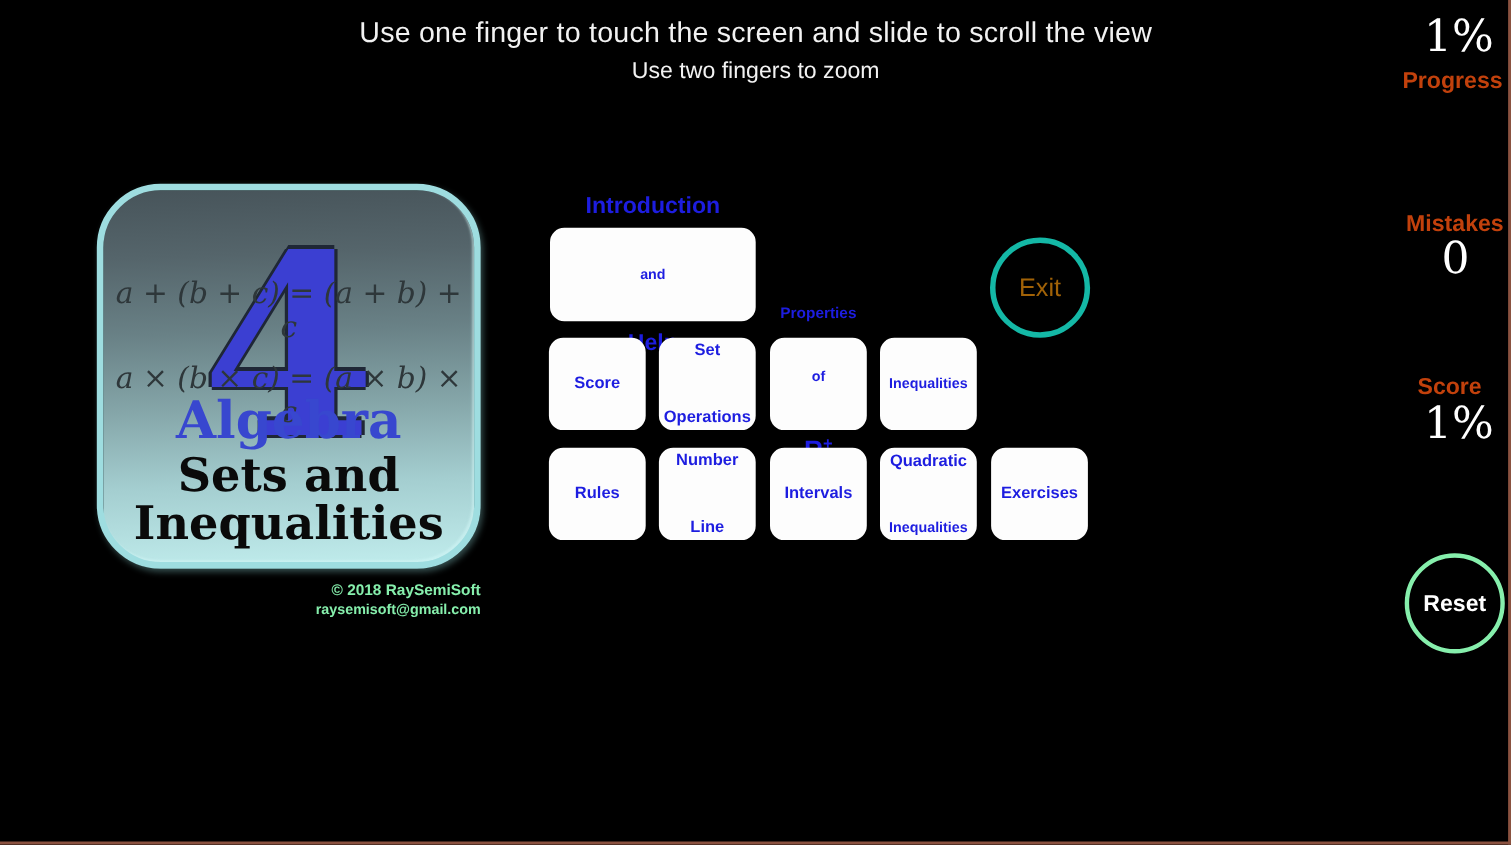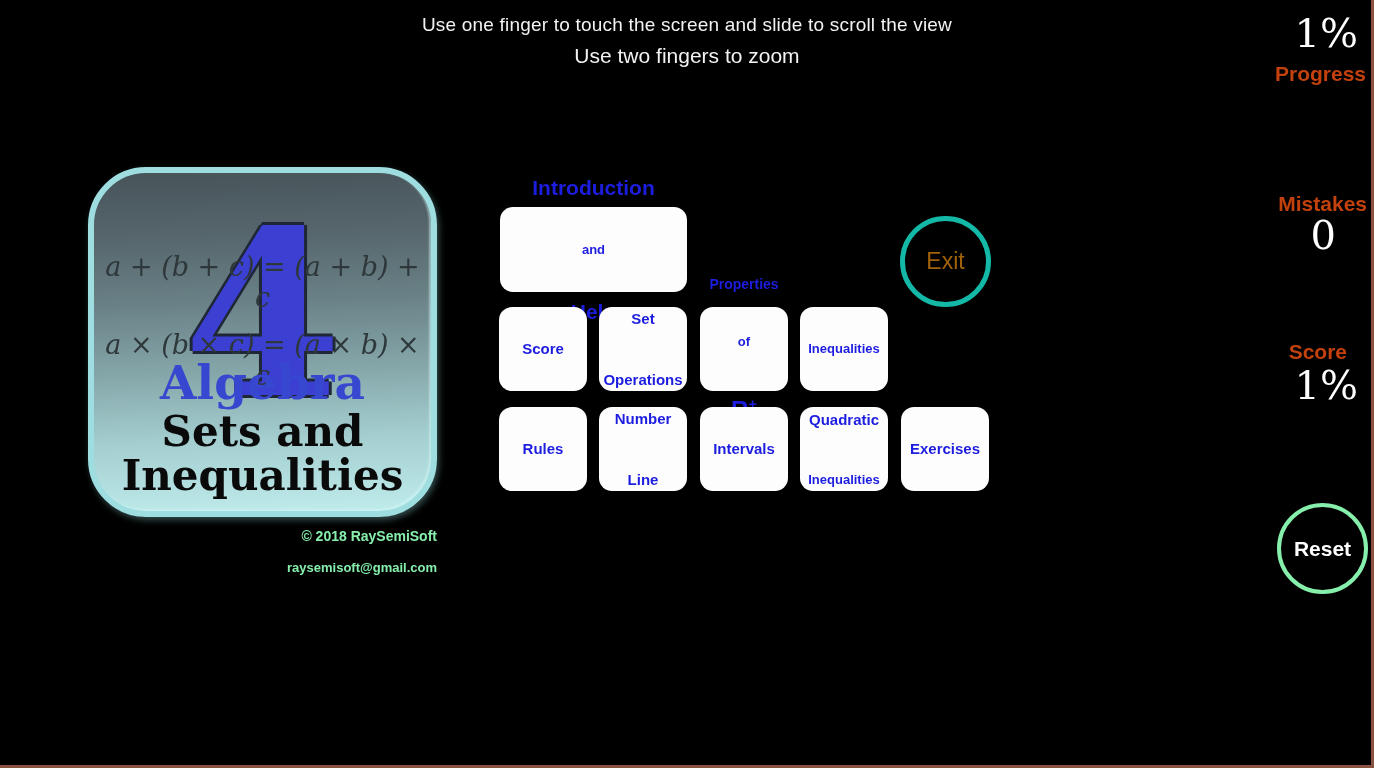--- a/index.html
+++ b/index.html
@@ -9,21 +9,21 @@
     -webkit-font-smoothing:antialiased;
   }
   .frame-edge{
     position:absolute;inset:0;pointer-events:none;z-index:50;
     border-right:3px solid #8a5240;border-bottom:3px solid #8a5240;
   }
   
   .instructions{
     position:absolute;top:14px;left:0;width:100%;text-align:center;color:#f2f2f2;
   }
-  .instructions .line1{font-size:19px;letter-spacing:.2px;}
+  .instructions .line1{font-size:26px;letter-spacing:.2px;}
   .instructions .line2{font-size:21px;margin-top:8px;}
   
   .stat-value{
     position:absolute;color:#fff;font-family:"DejaVu Serif","Liberation Serif",serif;
     font-size:40px;font-weight:400;
   }
   .stat-label{position:absolute;color:#c2410c;font-size:21px;font-weight:bold;}
   #progress-value{top:10px;right:16px;}
   #progress-label{top:62px;right:8px;}
   #mistakes-label{top:192px;right:7px;}
@@ -76,21 +76,21 @@
   }
   .logo-card .card-sub2{
     position:absolute;left:0;top:282px;width:100%;text-align:center;
     font-family:"DejaVu Serif","Liberation Serif",serif;font-weight:bold;
     font-size:42px;color:#0a0a0a;line-height:1;
   }
   .copyright{
     position:absolute;left:88px;top:528px;width:349px;text-align:right;color:#86efac;
   }
   .copyright .c1{font-size:14px;font-weight:bold;}
-  .copyright .c2{font-size:13px;font-weight:bold;margin-top:16px;}
+  .copyright .c2{font-size:13px;font-weight:bold;margin-top:2px;}
   
   .menu-btn{
     position:absolute;background:#fdfdfd;border-radius:13px;color:#1d1de0;
     display:flex;flex-direction:column;align-items:center;justify-content:center;
     text-align:center;font-weight:bold;cursor:pointer;box-sizing:border-box;gap:41px;
   }
   #btn-intro{left:500px;top:207px;width:187px;height:85px;}
   #btn-intro .l1{font-size:21px;line-height:26px;}
   #btn-intro .l2{font-size:13px;line-height:16px;}
   #btn-intro .l3{font-size:21px;line-height:26px;}

